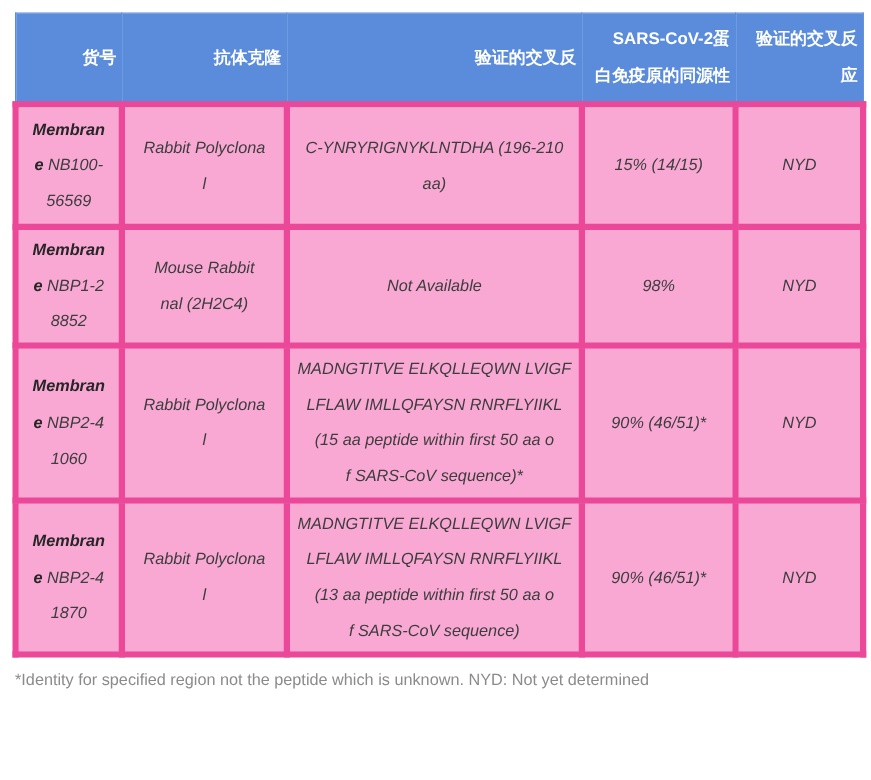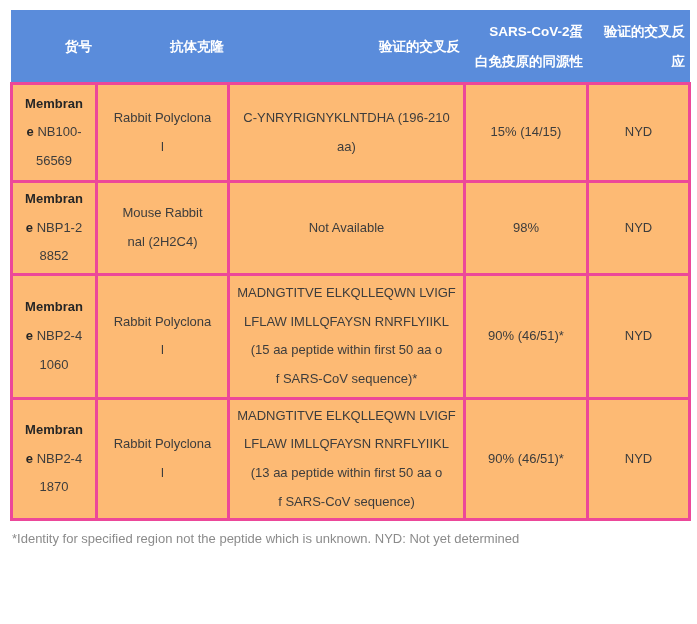--- a/index.html
+++ b/index.html
@@ -30,30 +30,31 @@
     height: 73px;
     text-align: right;
     vertical-align: middle;
     white-space: pre-line;
     line-height: 2.2;
     border: 1px solid #5a8cdb;
     padding: 0 4px;
   }
 
   td {
-    border: 3px solid #ec4899;
-    background: #fdba74;
+    border: 5px solid #ec4899;
+    background: #f9a8d4;
     text-align: center;
     vertical-align: middle;
     font-size: 13px;
     color: #3d3d3d;
     line-height: 2.2;
     white-space: pre-line;
     padding: 2px 6px;
     overflow: hidden;
+    font-style: italic;
   }
   td b { color: #262626; font-weight: bold; }
 
   tr.r1 td { height: 98px; }
   tr.r2 td { height: 86px; }
   tr.r3 td { height: 124px; }
   tr.r4 td { height: 114px; }
   tr.r5 td { height: 98px; }
 
   .footnote {

